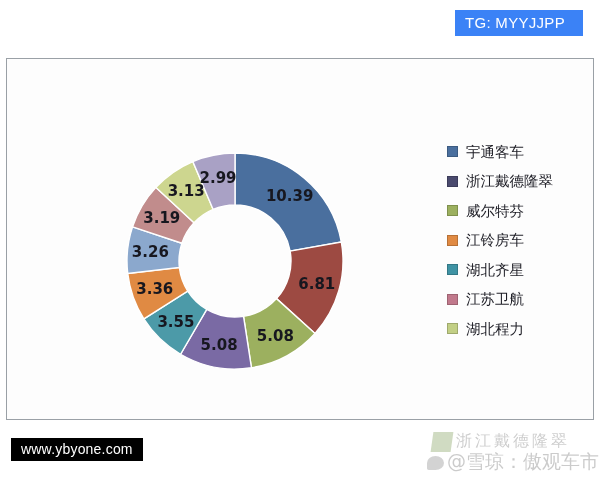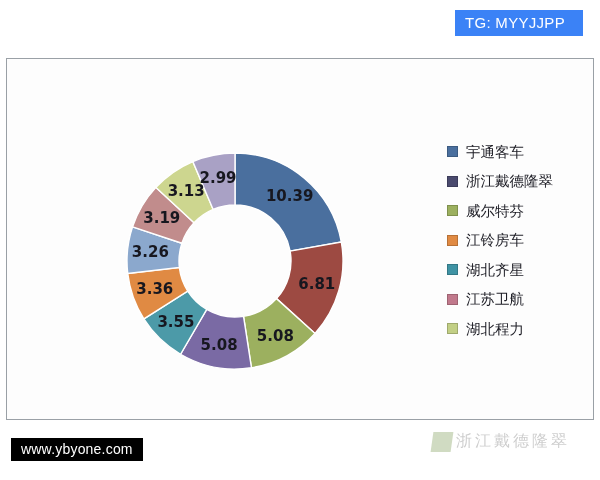--- a/index.html
+++ b/index.html
@@ -173,16 +173,19 @@
       </div>
       <div class="legend-row">
         <span class="legend-swatch" style="background: rgb(194, 207, 133);"></span>
         <span class="legend-label">湖北程力</span>
       </div>
     </div>
 
   <div id="wm-truck">
     <span class="blk"></span><span>浙江戴德隆翠</span>
   </div>
+  <div id="wm-wechat">
+    <span class="bubble"></span><span>@雪琼：傲观车市</span>
+  </div>
 
 </div>
 
 <div id="site-badge">www.ybyone.com</div>
 
 </body></html>

